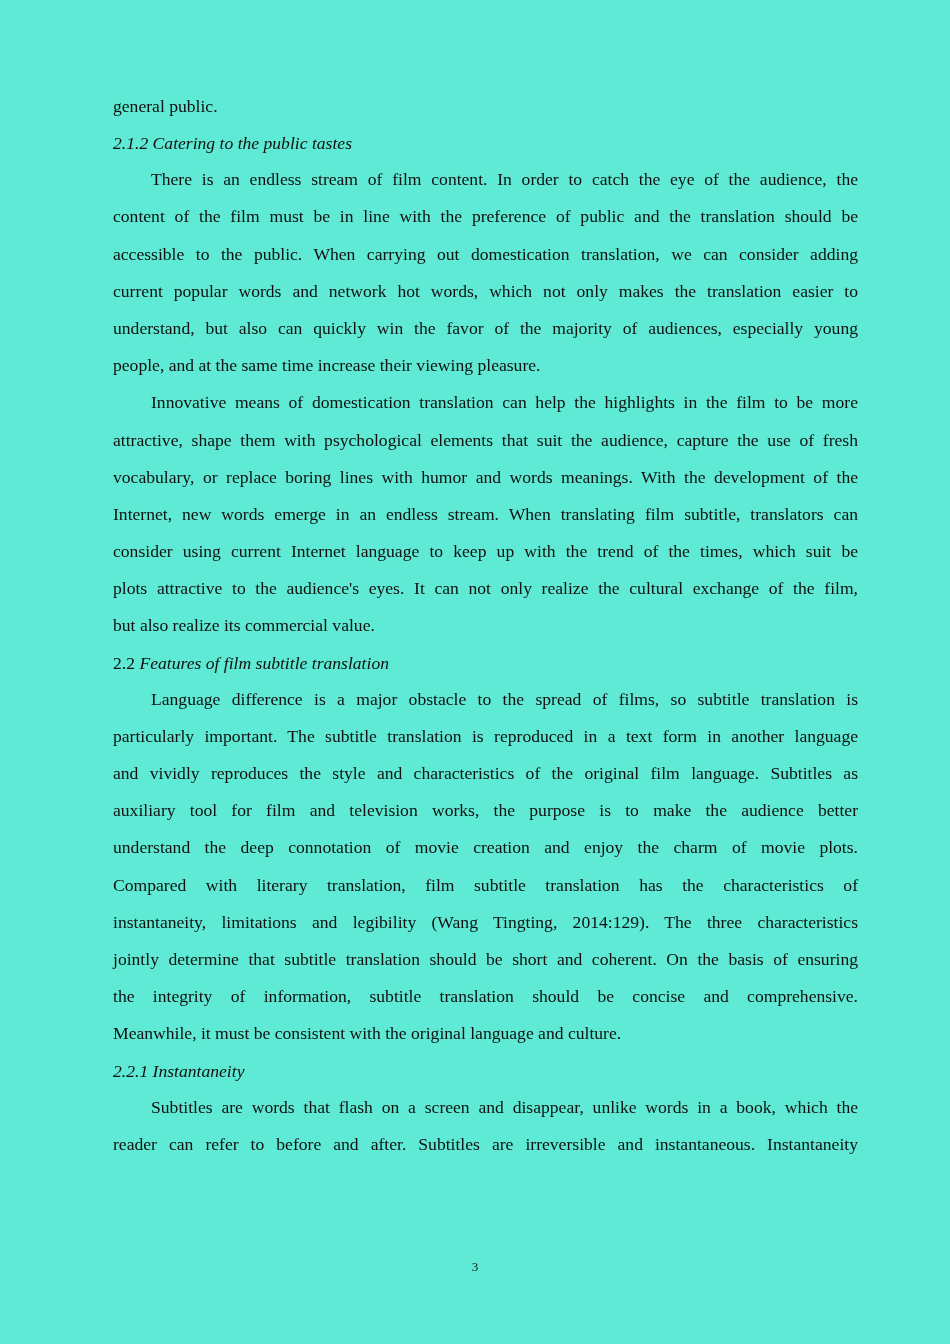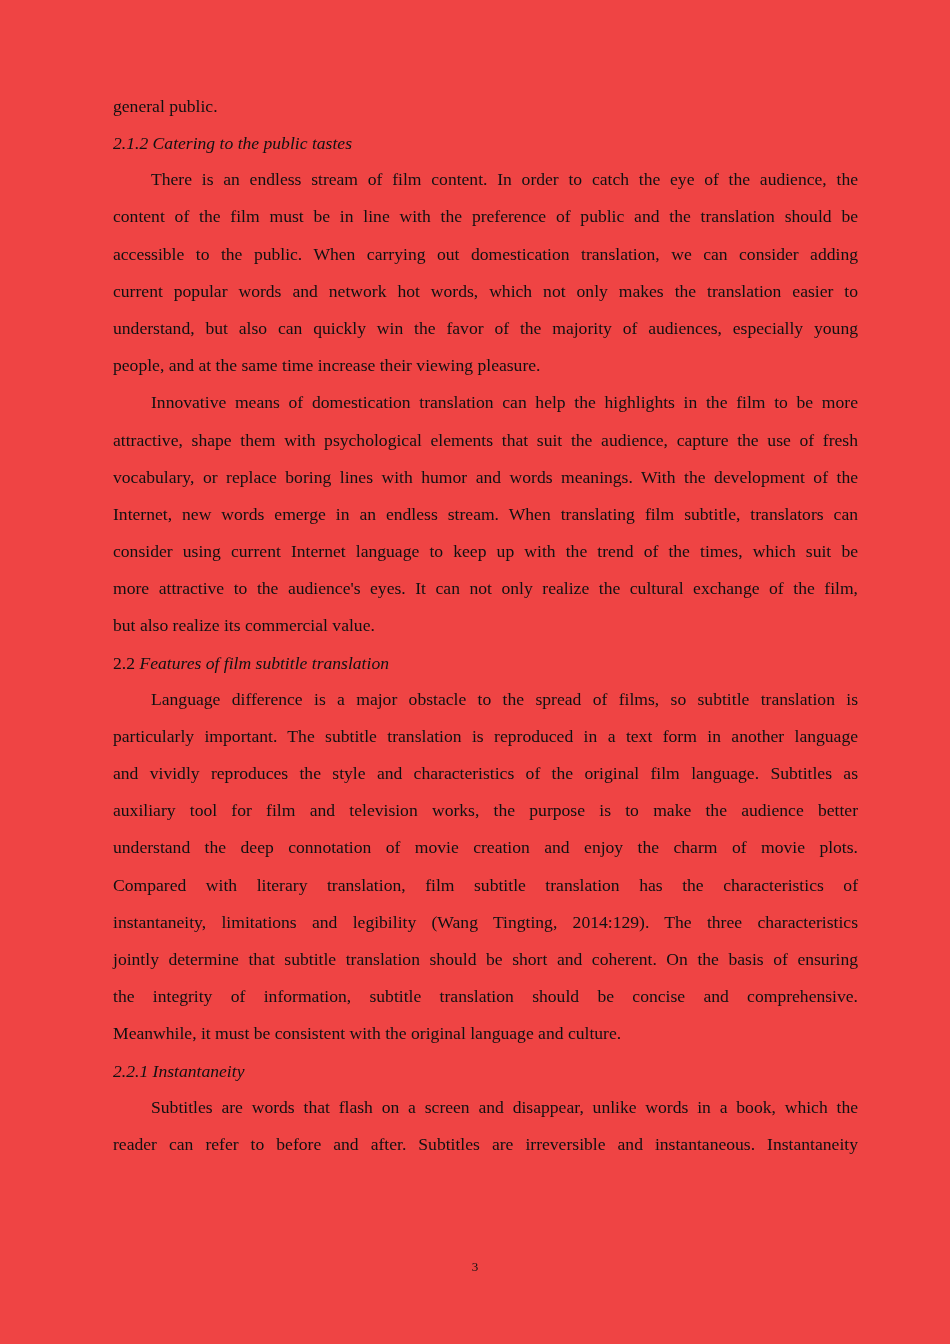--- a/index.html
+++ b/index.html
@@ -1,17 +1,17 @@
 <!DOCTYPE html>
 <html><head>
 <meta charset="utf-8">
 <style>
   html, body { margin: 0; padding: 0; background: #ffffff; }
   body { width: 950px; height: 1344px; position: relative; overflow: hidden; }
-  .page { position: absolute; left: 0; top: 0; width: 950px; height: 1344px; background: #ef4444; }
+  .page { position: absolute; left: 0; top: 0; width: 950px; height: 1344px; background: #5eead4; }
   .content {
     position: absolute; left: 113px; top: 88px; width: 745px;
     font-family: "Liberation Serif", serif; font-size: 17.6px; color: #111;
   }
   .line {
     height: 37.2px; line-height: 37.2px; white-space: nowrap;
     text-align: justify; text-align-last: justify;
   }
   .line.last { text-align: left; text-align-last: left; }
   .line.indent { text-indent: 38px; }
@@ -42,21 +42,21 @@
       <div class="line">understand, but also can quickly win the favor of the majority of audiences, especially young</div>
       <div class="line last">people, and at the same time increase their viewing pleasure.</div>
     </div>
 
     <div>
       <div class="line indent">Innovative means of domestication translation can help the highlights in the film to be more</div>
       <div class="line">attractive, shape them with psychological elements that suit the audience, capture the use of fresh</div>
       <div class="line">vocabulary, or replace boring lines with humor and words meanings. With the development of the</div>
       <div class="line">Internet, new words emerge in an endless stream. When translating film subtitle, translators can</div>
       <div class="line">consider using current Internet language to keep up with the trend of the times, which suit be</div>
-      <div class="line">more attractive to the audience's eyes. It can not only realize the cultural exchange of the film,</div>
+      <div class="line">plots attractive to the audience's eyes. It can not only realize the cultural exchange of the film,</div>
       <div class="line last">but also realize its commercial value.</div>
     </div>
 
     <div class="heading">
       <span class="num-normal">2.2</span>
       <span>Features of film subtitle translation</span>
     </div>
     <div>
       <div class="line indent">Language difference is a major obstacle to the spread of films, so subtitle translation is</div>
       <div class="line">particularly important. The subtitle translation is reproduced in a text form in another language</div>

